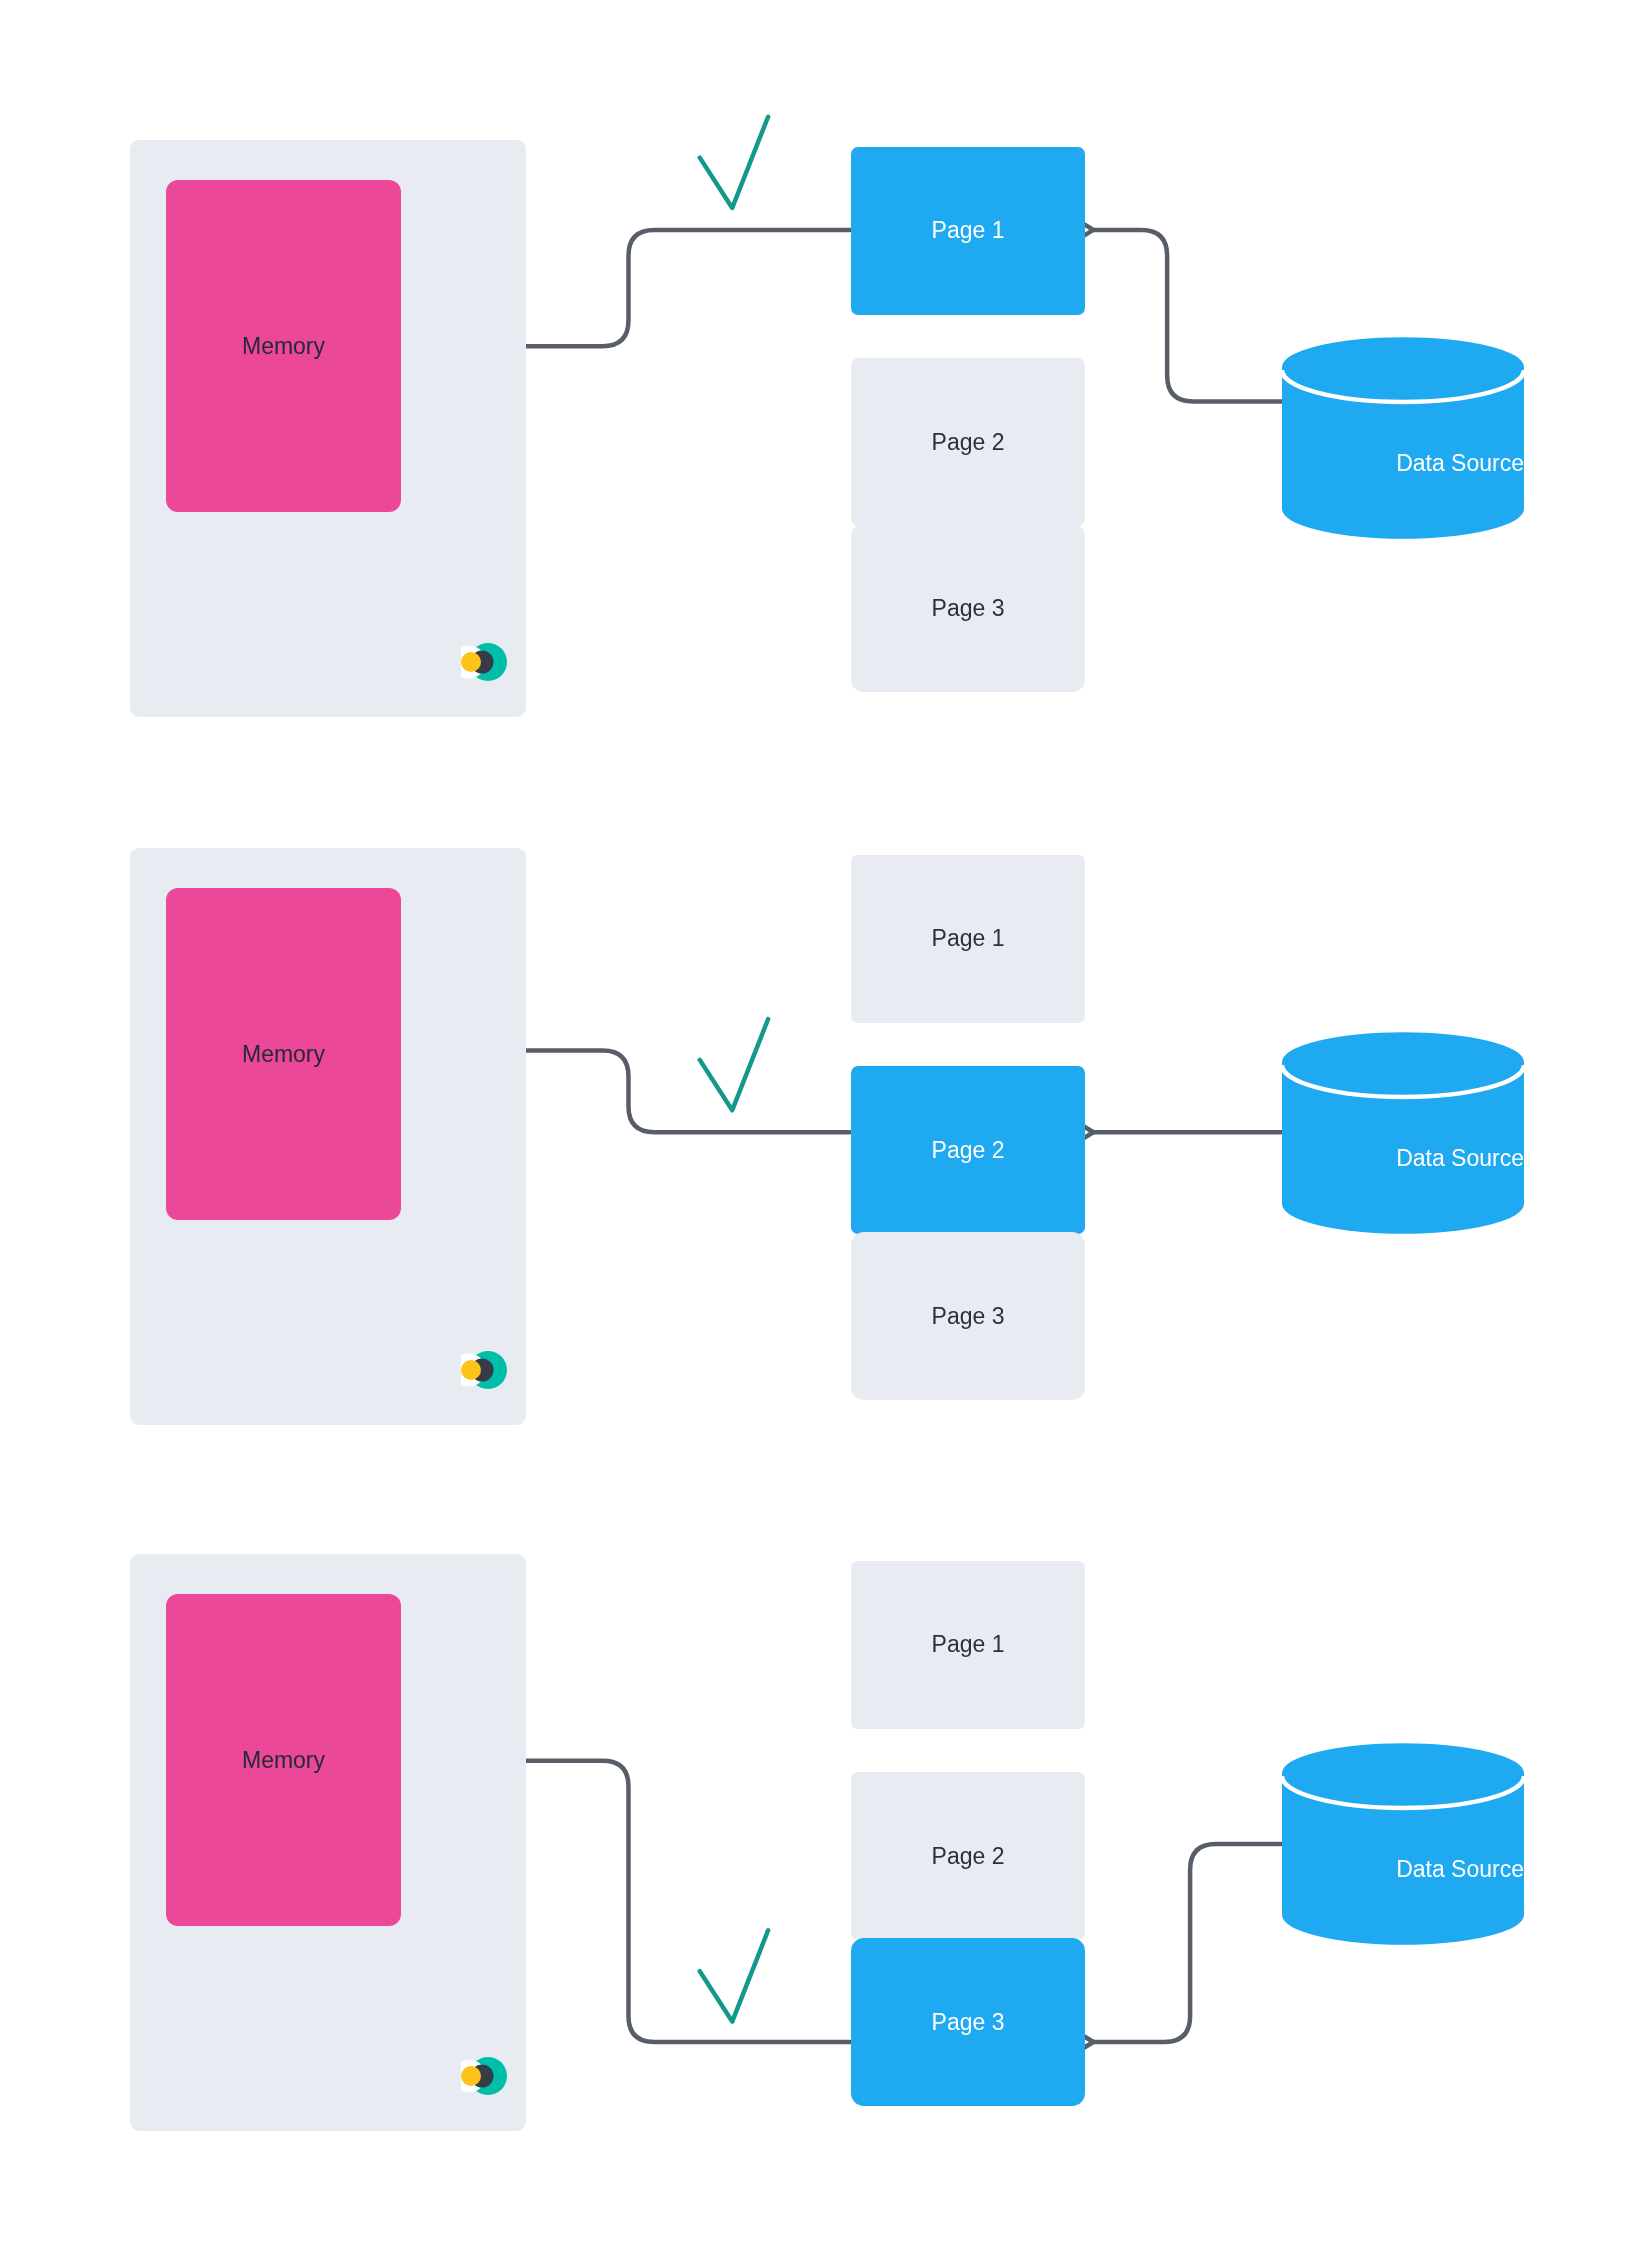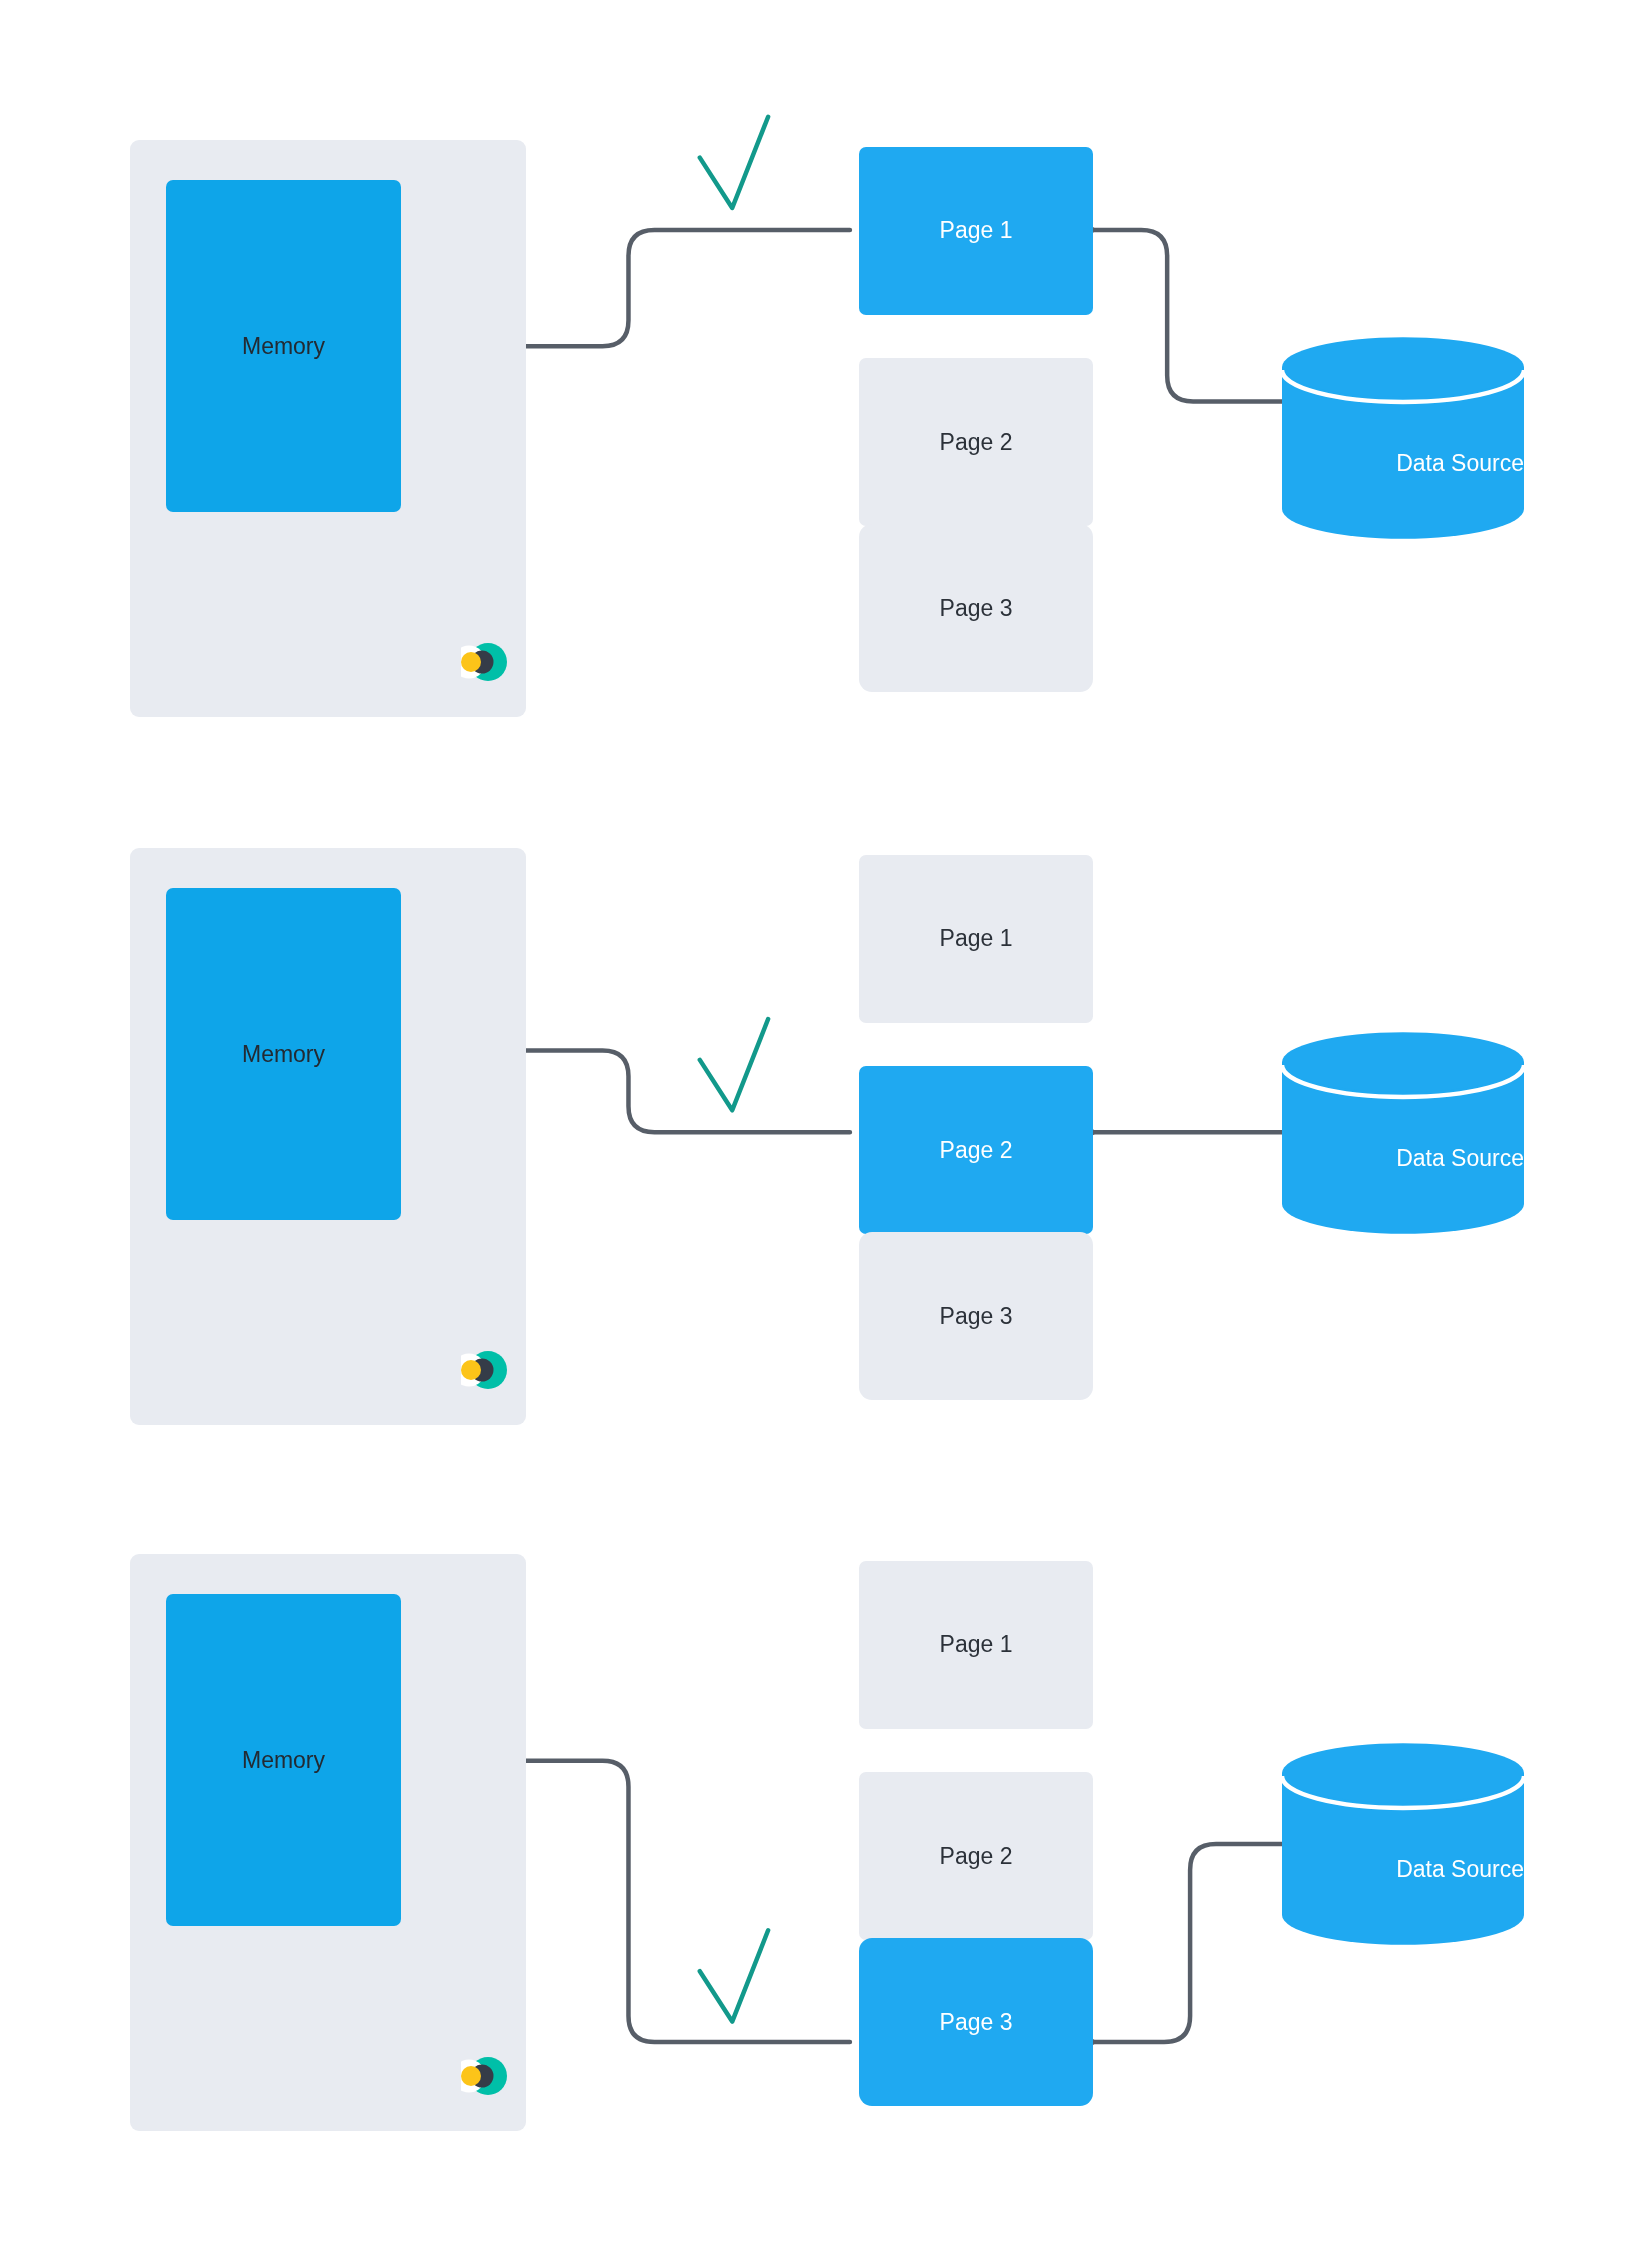--- a/index.html
+++ b/index.html
@@ -41,22 +41,22 @@
     position: absolute;
     left: 130px; top: 0;
     width: 396px; height: 577px;
     background: #e8ebf1;
     border-radius: 9px;
   }
   .memory-box {
     position: absolute;
     left: 36px; top: 40px;
     width: 235px; height: 332px;
-    background: #0ea5e9;
-    border-radius: 7px;
+    background: #ec4899;
+    border-radius: 12px;
     display: flex;
     align-items: center;
     justify-content: center;
     font-size: 23px;
     color: #232a32;
   }
   .brand-logo {
     position: absolute;
     left: 331px; top: 502px;
     width: 46px; height: 40px;
@@ -65,21 +65,20 @@
     position: absolute;
     left: 851px;
     width: 234px; height: 168px;
     background: #e8ebf1;
     border-radius: 7px;
     display: flex;
     align-items: center;
     justify-content: center;
     font-size: 23px;
     color: #2b3139;
-    margin-left: 8px;
   }
   .page-box.active {
     background: #1fa9f1;
     color: #ffffff;
   }
   .page-top-1 { top: 6.5px; }
   .page-top-2 { top: 218px; }
   .page-top-3 { top: 384px; border-radius: 13px; }
   .datasource {
     position: absolute;

